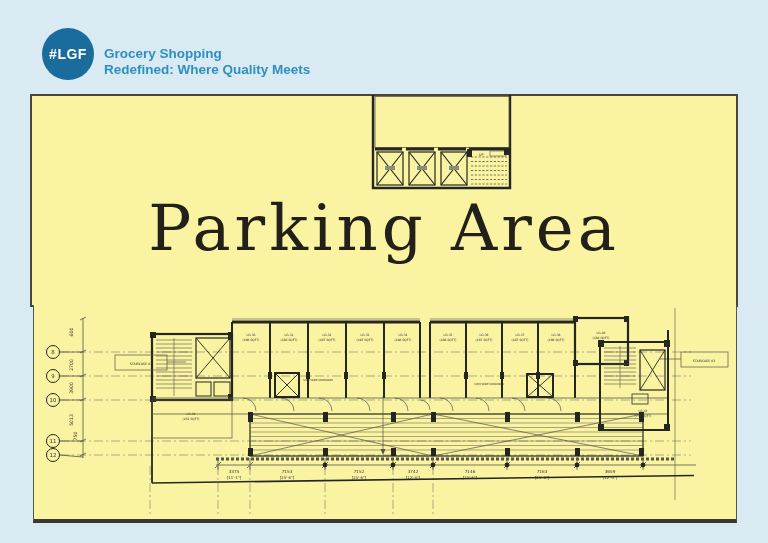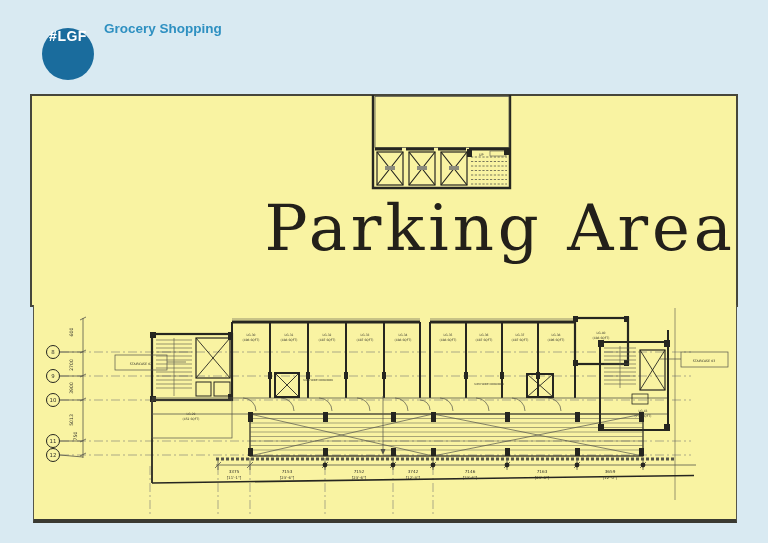--- a/index.html
+++ b/index.html
@@ -4,34 +4,34 @@
 <style>
   html,body{margin:0;padding:0;}
   body{
     width:768px;height:543px;position:relative;overflow:hidden;
     background:#d9eaf2;font-family:"Liberation Sans","DejaVu Sans",sans-serif;
   }
   .stage{position:absolute;inset:0;}
   
   .logo-circle{
     position:absolute;left:42px;top:28px;width:52px;height:52px;border-radius:50%;
-    background:#1a6c9d;display:flex;justify-content:center;
+    background:#1a6c9d;display:flex;align-items:center;justify-content:center;
   }
   .logo-circle span{color:#ffffff;font-weight:bold;font-size:14px;letter-spacing:.5px;}
   .tagline{
-    position:absolute;left:104px;top:21px;color:#2e90c1;font-weight:bold;
+    position:absolute;left:104px;top:46px;color:#2e90c1;font-weight:bold;
     font-size:13.5px;line-height:15.5px;
   }
   
   .parking-block{
     position:absolute;left:30px;top:94px;width:704px;height:209px;
     background:#f9f3a2;border:2px solid #46463b;
   }
   .parking-title{
-    position:absolute;left:0;right:0;top:100px;margin:0;text-align:right;
+    position:absolute;left:0;right:0;top:100px;margin:0;text-align:center;
     font-family:"DejaVu Serif",serif;font-weight:500;font-size:64px;line-height:1;
     color:#23201a;letter-spacing:4px;
   }
   
   .plan-block{
     position:absolute;left:33px;top:305px;width:702px;height:214px;
     background:#f9f3a2;border-left:1px solid #55554a;border-right:1px solid #55554a;
     border-bottom:4px solid #3a3a32;
   }
   .core-svg{position:absolute;left:371px;top:95px;}
@@ -41,20 +41,21 @@
 </head>
 <body>
 
 <div class="stage">
 
   <div class="logo-circle">
     <span>#LGF</span>
   </div>
   <div class="tagline">
     <div>Grocery Shopping</div>
+    <div>Redefined: Where Quality Meets</div>
   </div>
 
   <div class="parking-block">
     <h1 class="parking-title">Parking Area</h1>
   </div>
 
   <div class="plan-block"></div>
 
   <svg class="core-svg" width="141" height="95" viewBox="0 0 141 95">
     <g stroke="#262620" fill="none">

